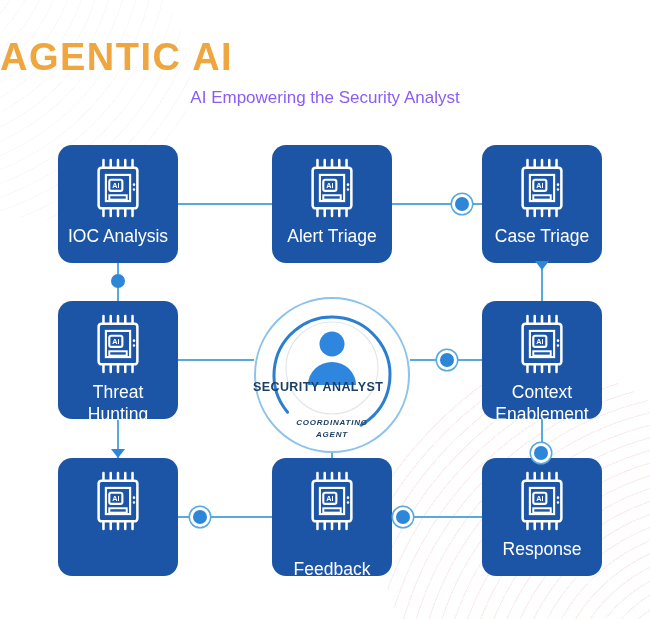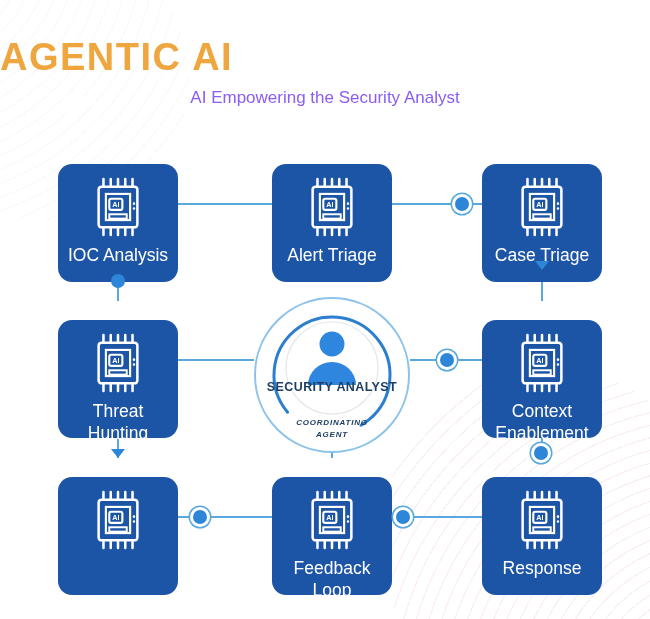--- a/index.html
+++ b/index.html
@@ -21,21 +21,21 @@
     position:absolute;top:36px;left:0;width:100%;text-align:left;
     font-size:38px;font-weight:700;letter-spacing:1.5px;color:var(--c-accent);
   }
   .subtitle{
     position:absolute;top:88px;left:0;width:100%;text-align:center;
     font-size:17px;font-weight:400;color:#8b5cf6;
   }
   .node{
     position:absolute;width:120px;height:118px;border-radius:14px;
     background:var(--c-box);display:flex;flex-direction:column;align-items:center;
-    padding-top:12px;box-sizing:border-box;margin-top:19px;
+    padding-top:12px;box-sizing:border-box;
   }
   .node .chip{width:62px;height:62px;flex:0 0 auto;}
   .node .label{
     margin-top:6px;color:#fff;font-size:17.5px;line-height:1.28;text-align:center;
   }
   .node .label span{display:block;}
   .cline{position:absolute;background:var(--c-line);}
   .cline.h{height:2px;}
   .cline.v{width:2px;}
   .dot{
@@ -45,21 +45,21 @@
   }
   .dot.plain{box-shadow:none;width:14px;height:14px;}
   .arrow-down{
     position:absolute;width:0;height:0;
     border-left:7px solid transparent;border-right:7px solid transparent;
     border-top:9px solid var(--c-dot);transform:translateX(-50%);
   }
   .hub{position:absolute;left:253px;top:296px;width:158px;height:158px;}
   .hub svg{position:absolute;left:0;top:0;}
   .hub-title{
-    position:absolute;top:84px;left:0;width:100%;text-align:center;
+    position:absolute;top:84px;left:0;width:100%;text-align:left;
     font-size:12.5px;font-weight:700;letter-spacing:.4px;color:var(--c-navy);
   }
   .hub-sub{
     position:absolute;top:121px;left:0;width:100%;text-align:center;
     font-size:8px;font-weight:700;letter-spacing:.8px;color:var(--c-navy);line-height:1.5;
   }
   .hub-sub span{display:block;font-style:italic;}
 </style>
 </head>
 <body>
@@ -161,21 +161,21 @@
     <div class="label">
       <span>Context</span>
         <span>Enablement</span>
     </div>
   </div>
   <div class="node" style="left:58px;top:458px;">
     <svg class="chip">
         <use href="#chip"></use>
       </svg>
   </div>
-  <div class="node" style="left:272px;top:458px;">
+  <div class="node" style="left:272px;top:458px;gap:20px;">
     <svg class="chip">
         <use href="#chip"></use>
       </svg>
     <div class="label">
       <span>Feedback</span>
         <span>Loop</span>
     </div>
   </div>
   <div class="node" style="left:482px;top:458px;">
     <svg class="chip">

